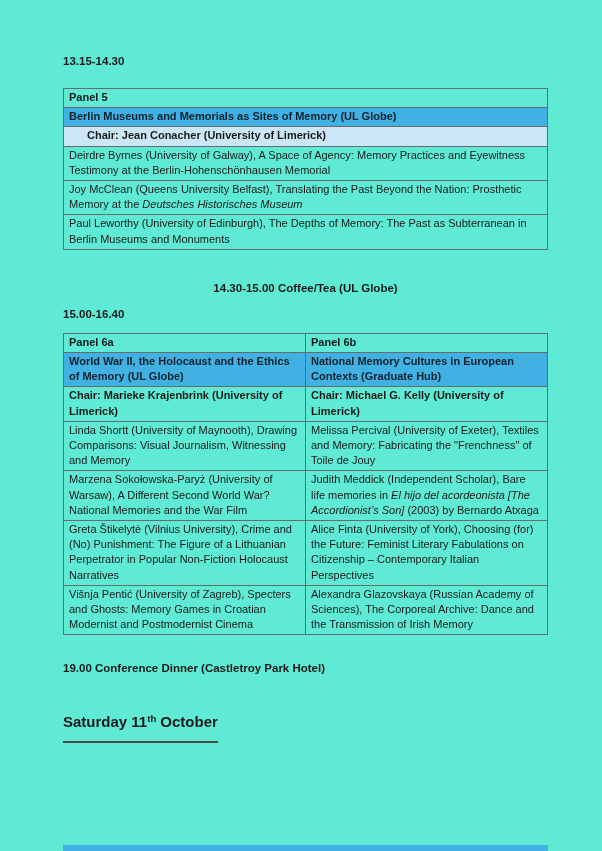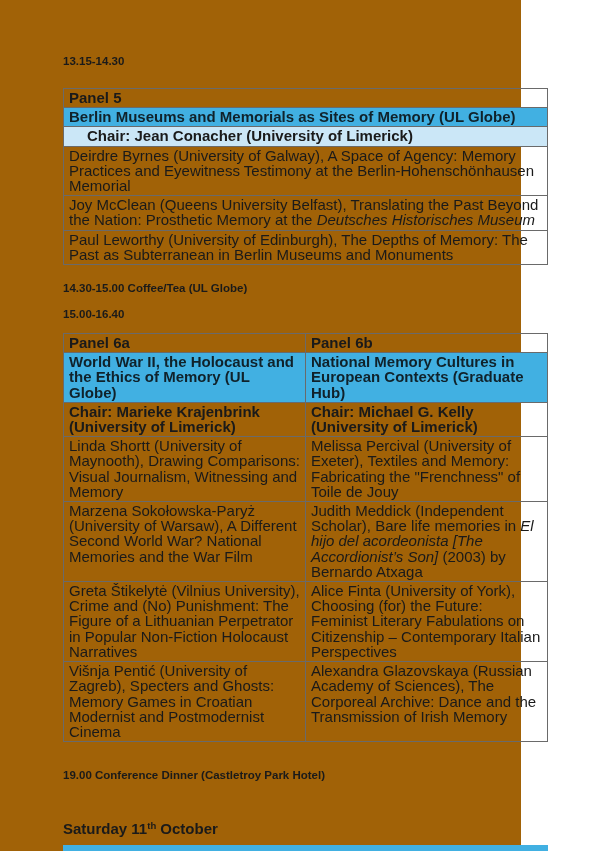--- a/index.html
+++ b/index.html
@@ -7,60 +7,60 @@
     padding: 0;
     background: #ffffff;
     width: 602px;
     height: 851px;
     overflow: hidden;
     font-family: "Liberation Sans", sans-serif;
     color: #1a1a1a;
   }
   #page {
     position: relative;
-    width: 521px;
+    width: 602px;
     height: 851px;
-    background: #a16207;
+    background: #5eead4;
   }
   #content {
     position: absolute;
     left: 63px;
     top: 54px;
     width: 485px;
   }
   .time-line {
     font-weight: bold;
     font-size: 11.5px;
     line-height: 15px;
   }
   table.panel-table {
     border-collapse: collapse;
     table-layout: fixed;
     width: 485px;
-    font-size: 15px;
+    font-size: 11px;
     line-height: 15.2px;
   }
   table.panel-table td {
     border: 1px solid #6a6a6a;
     vertical-align: top;
     padding: 1px 5px 2px 5px;
     word-wrap: break-word;
   }
   #table-session1 { margin-top: 19px; }
   #table-session2 { margin-top: 11px; padding-left: 40px; }
   td.label-cell { font-weight: bold; }
   td.title-cell {
     font-weight: bold;
     color: #10222b;
   }
   td.chair-cell { font-weight: bold; }
   td.paper-cell { padding-bottom: 16px; }
   .spk { font-weight: normal; }
   .it { font-style: italic; }
-  .gap-coffee { margin-top: 16px; }
+  .gap-coffee { margin-top: 31px; text-align: center; }
   .gap-time2 { margin-top: 11px; }
   .gap-dinner { margin-top: 26px; }
   #day-heading {
     margin-top: 37px;
     font-size: 15px;
     font-weight: bold;
   }
   #day-heading .underlined {
     display: inline-block;
     border-bottom: 2px solid #4a4a4a;

